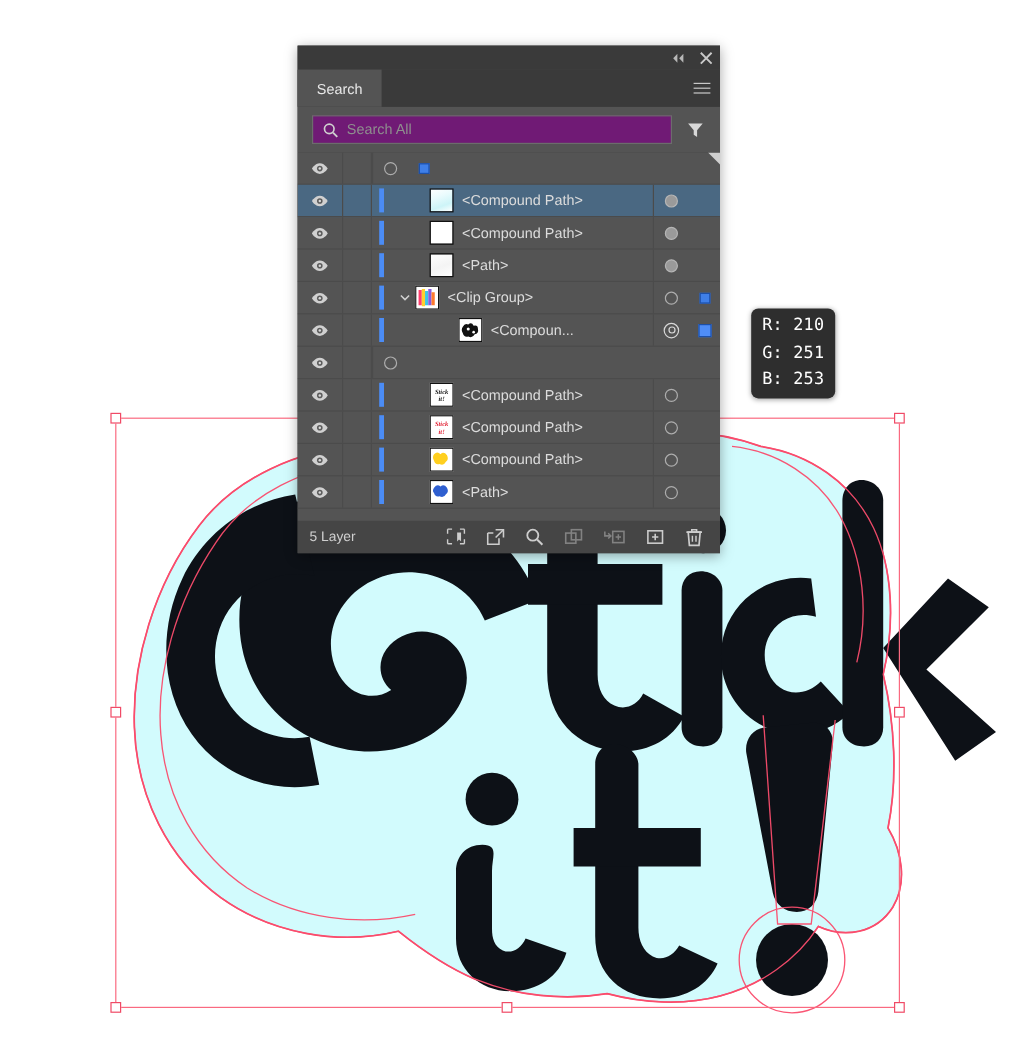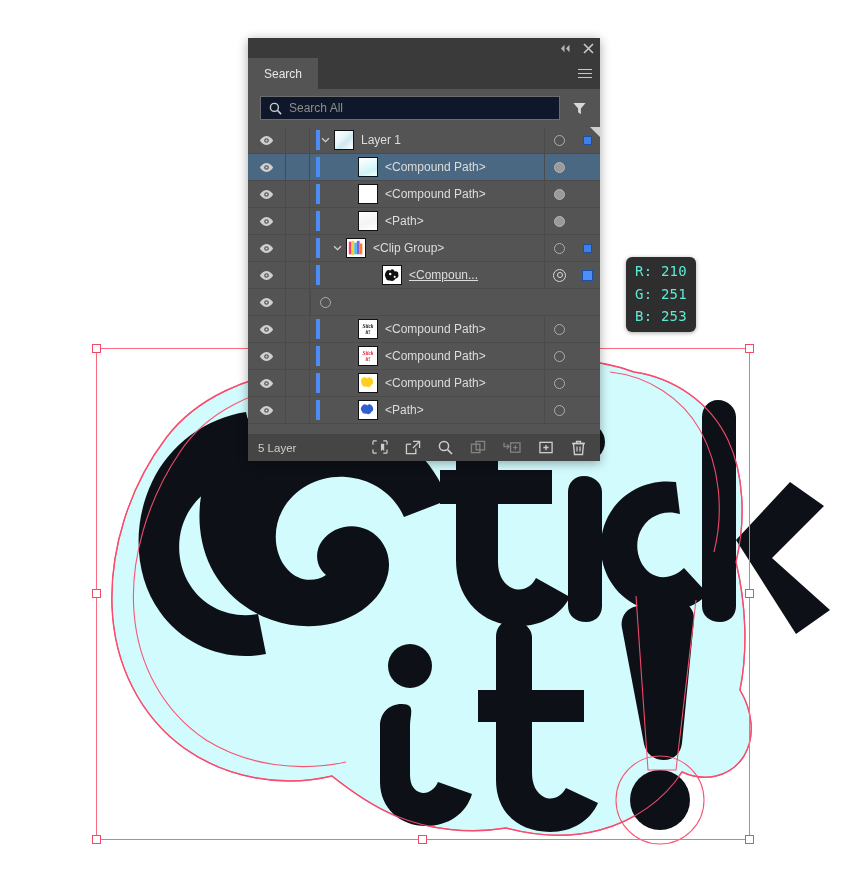--- a/index.html
+++ b/index.html
@@ -40,21 +40,21 @@
     position: absolute; left: 626px; top: 257px;
     width: 70px; height: 75px;
     background: #2e2e2e;
     border-radius: 6px;
     display: flex; flex-direction: column;
     align-items: center; justify-content: center;
     gap: 1px;
     box-shadow: 0 1px 4px rgba(0,0,0,.35);
   }
   #rgb-tooltip .rgbline {
-    color: #5eead4; font-size: 14px;
+    color: #ffffff; font-size: 14px;
     font-family: "DejaVu Sans Mono", monospace;
     letter-spacing: .2px; line-height: 1.55;
   }
 
   
   #layers-panel {
     position: absolute; left: 248px; top: 38px;
     width: 352px; height: 423px;
     background: #454545;
     box-shadow: 0 2px 10px rgba(0,0,0,.35);
@@ -83,21 +83,21 @@
     display: flex; align-items: center; cursor: pointer;
   }
   .hamb { width: 14px; }
   .hamb i { display: block; height: 1.5px; background: #c8c8c8; margin: 2.5px 0; }
 
   .search-row {
     height: 38px; background: #545454; flex: none;
     display: flex; align-items: center; padding: 0 10px 0 12px; gap: 8px;
   }
   .search-field {
-    flex: 1; height: 24px; background: #0f172a;
+    flex: 1; height: 24px; background: #701a75;
     border: 1px solid #6c6c6c;
     display: flex; align-items: center; gap: 7px; padding: 0 8px;
   }
   .search-field .ph { color: #8e8e8e; font-size: 12px; }
   .filter-btn { width: 22px; display: flex; justify-content: center; cursor: pointer; }
 
   .rows-wrap { flex: 1; background: #545454; overflow: hidden; position: relative; }
 
   .layer-row {
     height: 27px; display: flex; align-items: center;
@@ -127,21 +127,21 @@
     width: 18px; flex: none; display: flex; align-items: center;
     justify-content: center; cursor: pointer; color: #cfcfcf;
   }
   .thumb {
     width: 20px; height: 20px; flex: none;
     border: 1px solid #111; background: #fff;
     margin-right: 7px; overflow: hidden; position: relative;
   }
   .thumb svg, .thumb div.tc { display:block; width:100%; height:100%; }
   .row-label { font-size: 12px; color: #dcdcdc; white-space: nowrap; }
-  .row-label.underline { text-decoration: underline; }
+  .row-label.underline { }
 
   .col-target {
     width: 30px; height: 100%; flex: none;
     display: flex; align-items: center; justify-content: center;
     border-left: 1px solid #4b4b4b; cursor: pointer;
   }
   .col-sel {
     width: 26px; height: 100%; flex: none;
     display: flex; align-items: center; justify-content: center;
   }
@@ -394,33 +394,20 @@
     <div class="rows-wrap" id="rows-wrap">
         <div class="layer-row">
           <div class="col-eye">
             <svg width="15" height="11" viewBox="0 0 16 11">
               <path d="M8 0.8 C3.6 0.8 1 5.5 1 5.5 C1 5.5 3.6 10.2 8 10.2 C12.4 10.2 15 5.5 15 5.5 C15 5.5 12.4 0.8 8 0.8 Z" fill="#d0d0d0"></path>
               <circle cx="8" cy="5.5" r="2.5" fill="#5b5b5b"></circle>
               <circle cx="8" cy="5.5" r="1.1" fill="#d8d8d8"></circle>
             </svg>
           </div>
           <div class="col-lock"></div>
-          <div class="col-body">
-            <span class="blue-bar" style="left:6px"></span>
-            <span style="width:6px;flex:none"></span>
-            <span class="twisty">
-              <svg width="9" height="6" viewBox="0 0 10 7">
-                <path d="M1 1.5 L5 5.5 L9 1.5" stroke="#d0d0d0" stroke-width="1.5" fill="none"></path>
-              </svg>
-            </span>
-            <span class="thumb">
-              <div class="tc" style="background:linear-gradient(135deg,#ffffff 0%,#eaf7fb 40%,#cfe8f2 60%,#ffffff 100%)"></div>
-            </span>
-            <span class="row-label">Layer 1</span>
-          </div>
           <div class="col-target">
             <span class="target-ring"></span>
           </div>
           <div class="col-sel">
             <span class="sel-sq"></span>
           </div>
           <span class="corner-fold"></span>
         </div>
         <div class="layer-row selected">
           <div class="col-eye">

